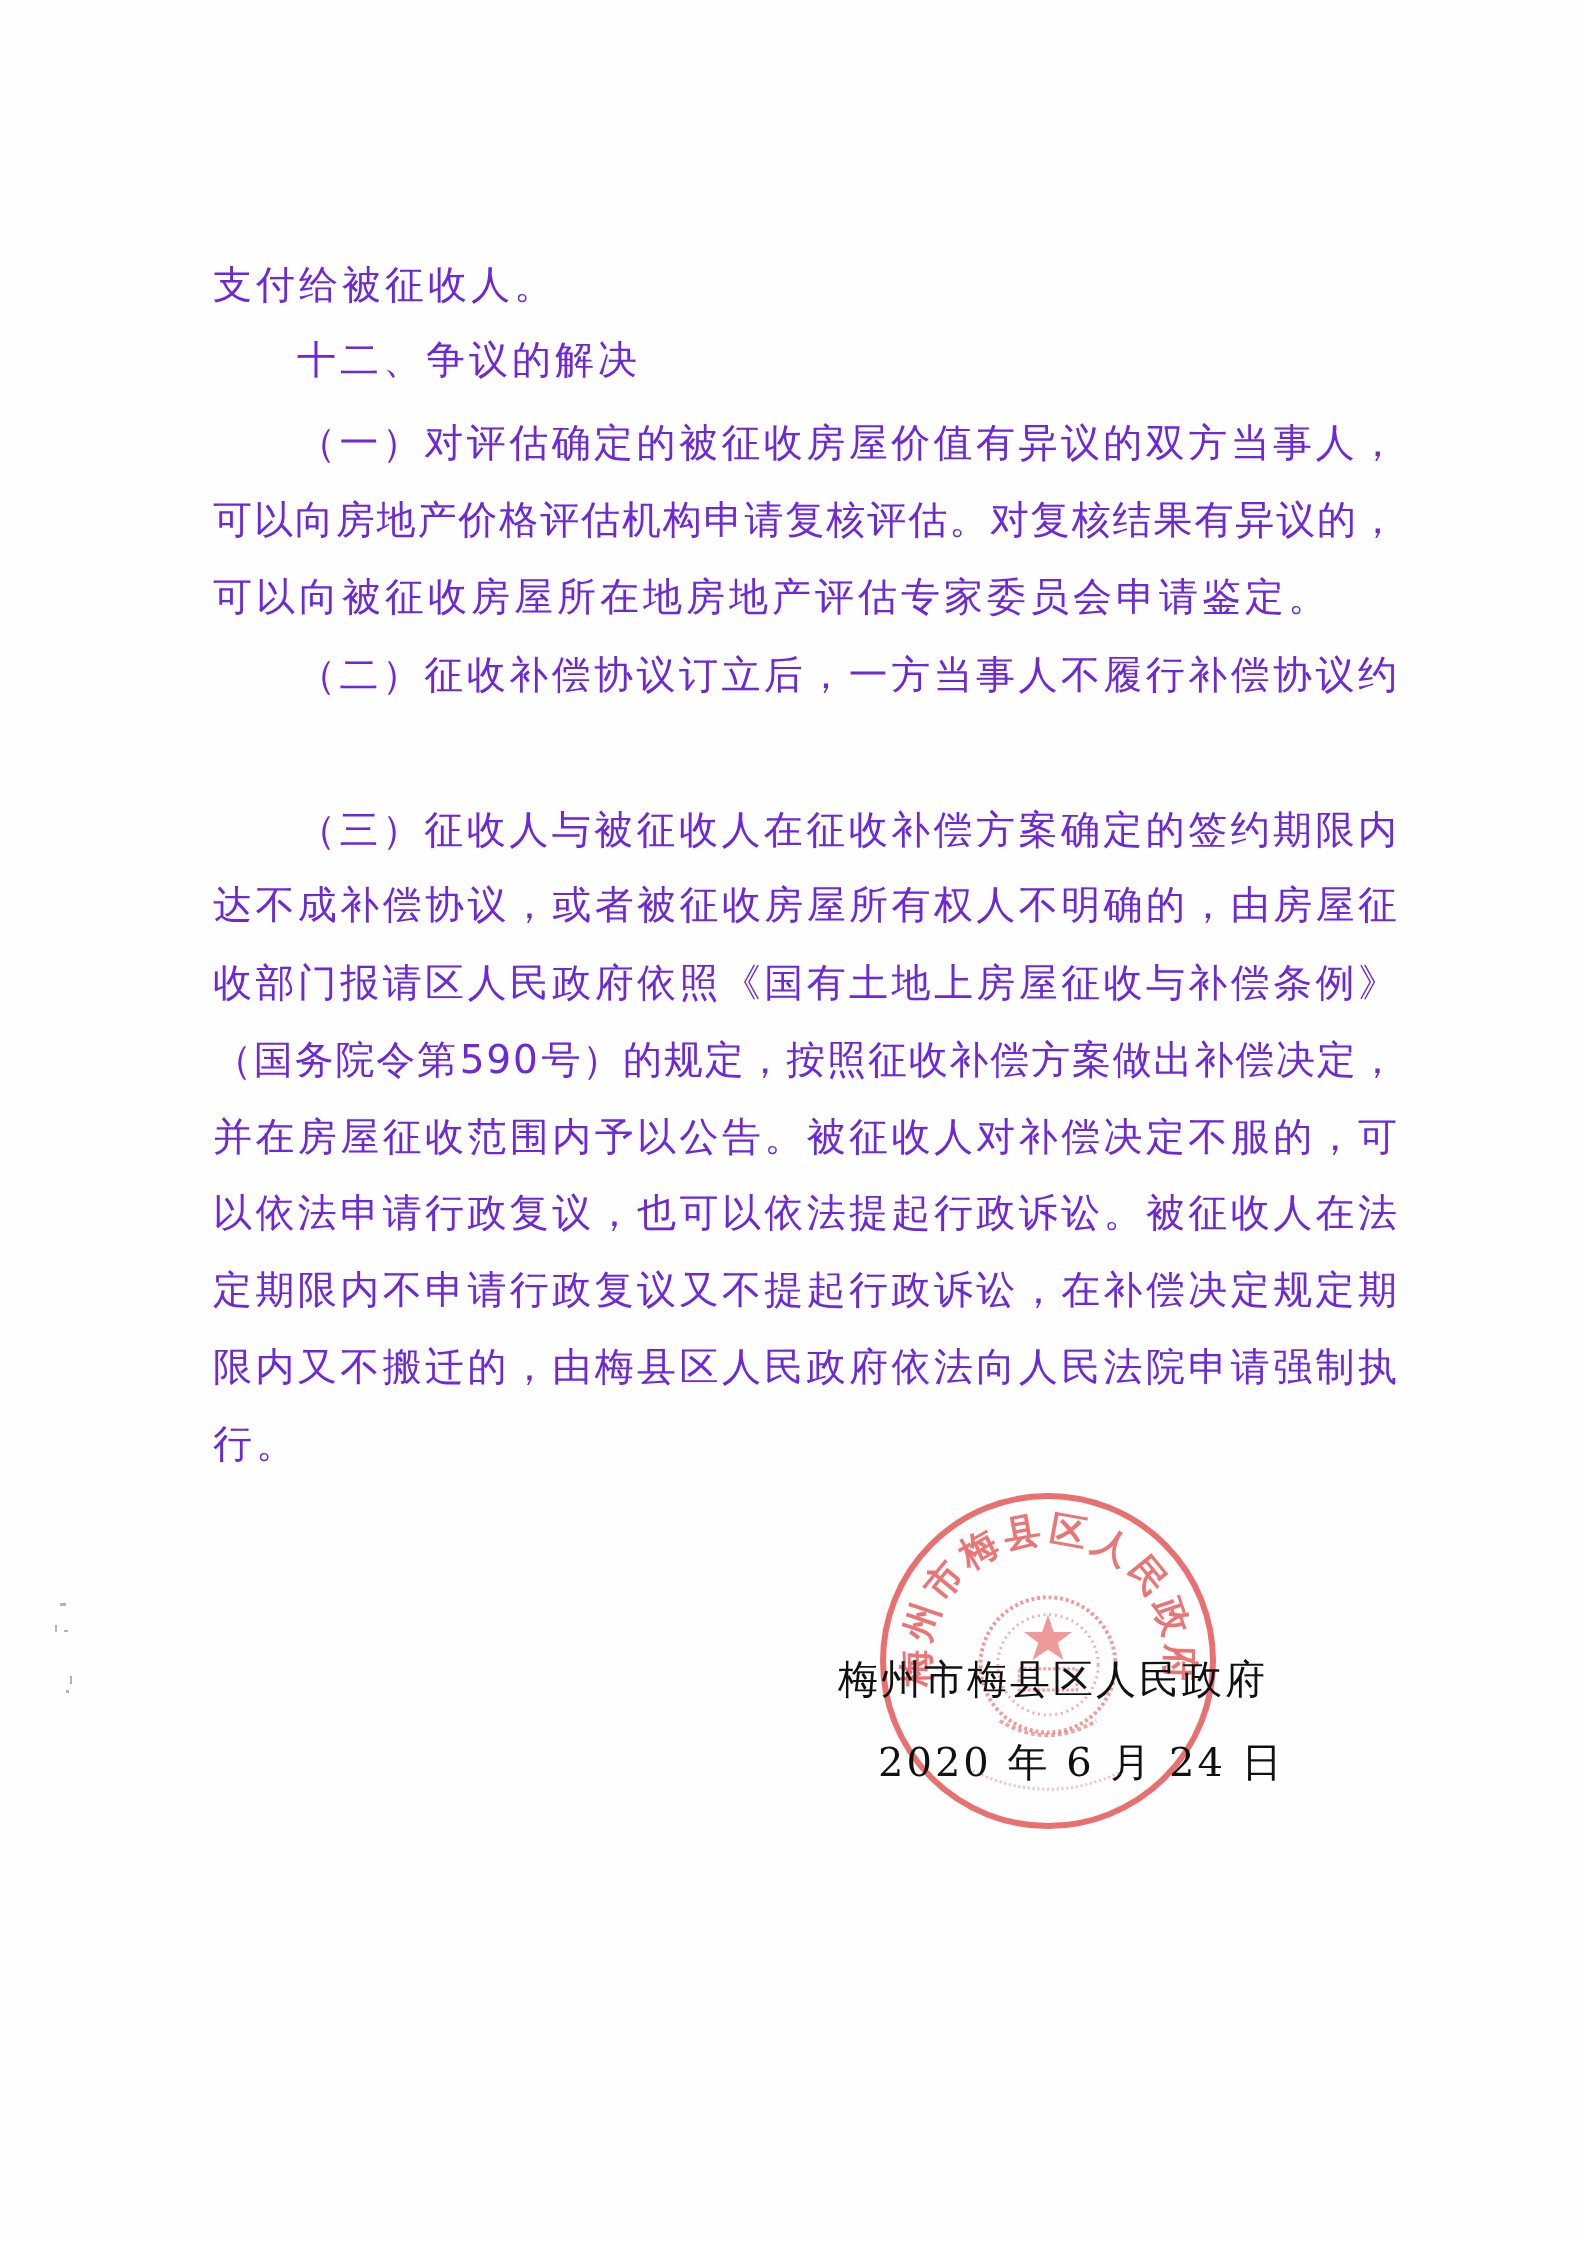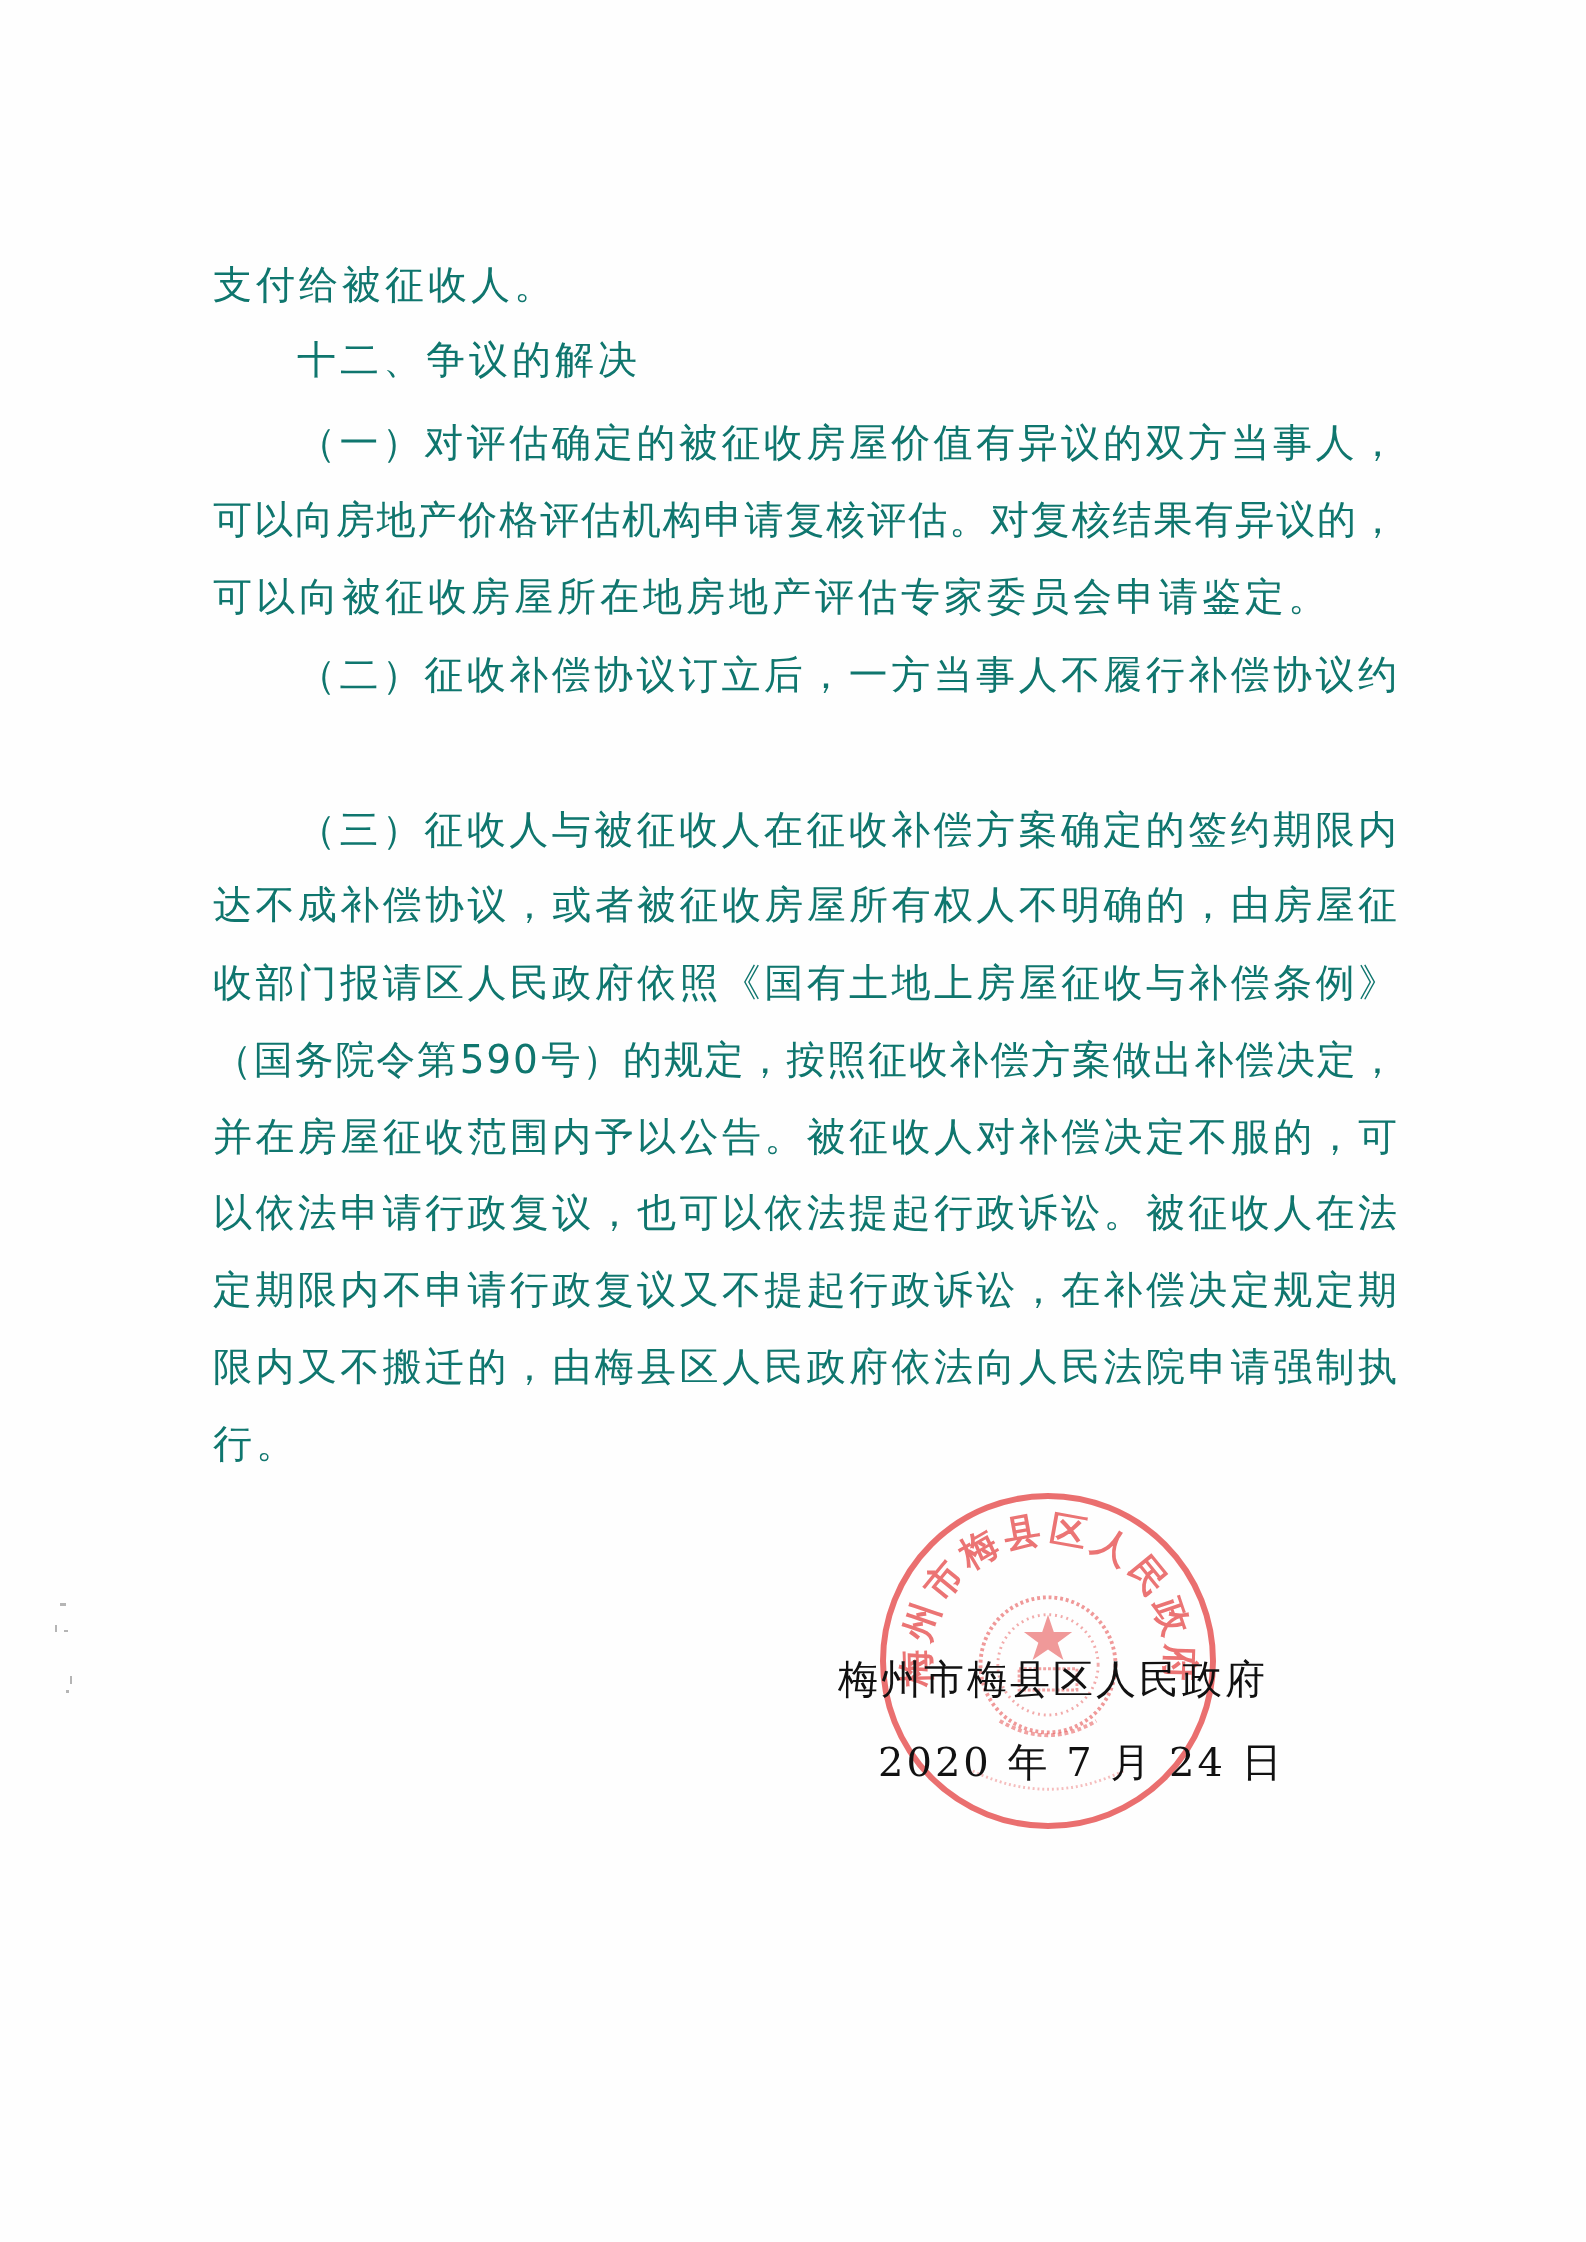--- a/index.html
+++ b/index.html
@@ -6,21 +6,21 @@
   body { width: 1586px; height: 2242px; position: relative; overflow: hidden; }
   .page { position: absolute; left: 0; top: 0; width: 1586px; height: 2242px; background: #fefefe; }
   .line {
     position: absolute;
     left: 213px;
     width: 1184px;
     height: 50px;
     line-height: 50px;
     font-family: "DejaVu Sans", sans-serif;
     font-size: 39px;
-    color: #0f766e;
+    color: #6d28d9;
     white-space: nowrap;
     display: flex;
     justify-content: space-between;
   }
   .line.last { justify-content: flex-start; letter-spacing: 4px; }
   .line.indent { left: 297px; width: 1100px; }
   .heading { font-weight: normal; letter-spacing: 4px; justify-content: flex-start; }
   .seal {
     position: absolute;
     left: 880px; top: 1493px;
@@ -402,15 +402,15 @@
       <span>院</span>
       <span>申</span>
       <span>请</span>
       <span>强</span>
       <span>制</span>
       <span>执</span>
     </div>
   <div class="line last" style="top:1419px;">行。</div>
 
   <div class="sig" style="left:838px;top:1652px;">梅州市梅县区人民政府</div>
-  <div class="sig" style="left:878px;top:1735px;">2020 年 7 月 24 日</div>
+  <div class="sig" style="left:878px;top:1735px;">2020 年 6 月 24 日</div>
 
 </div>
 
 </body></html>

